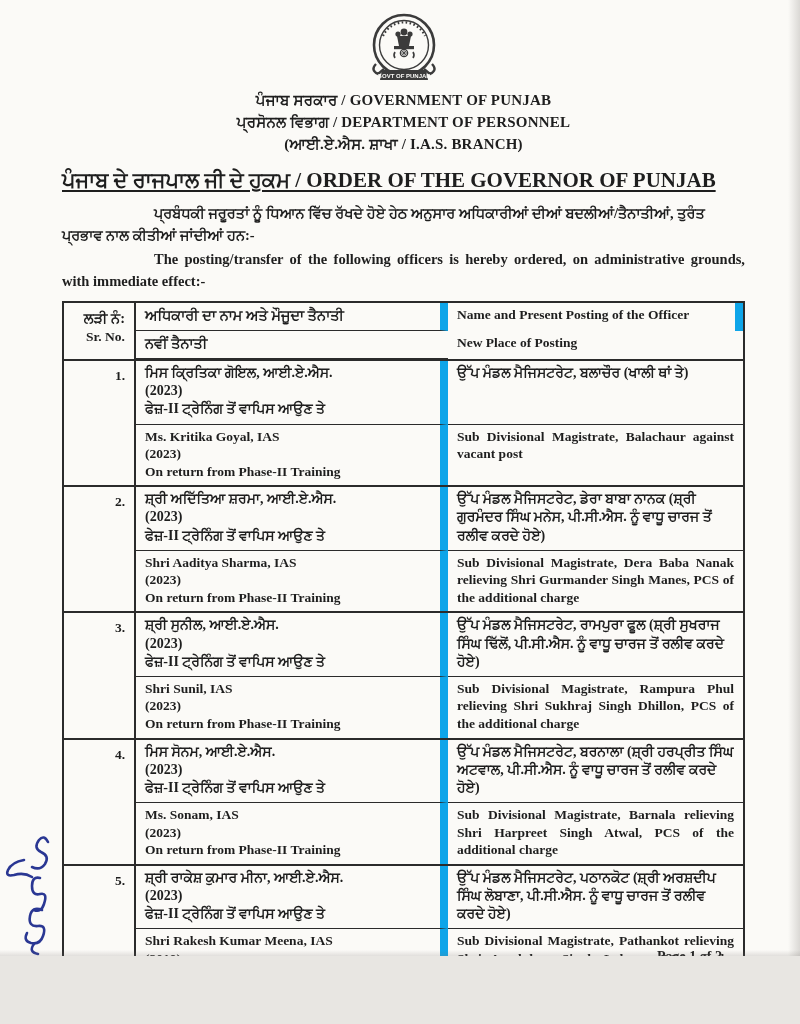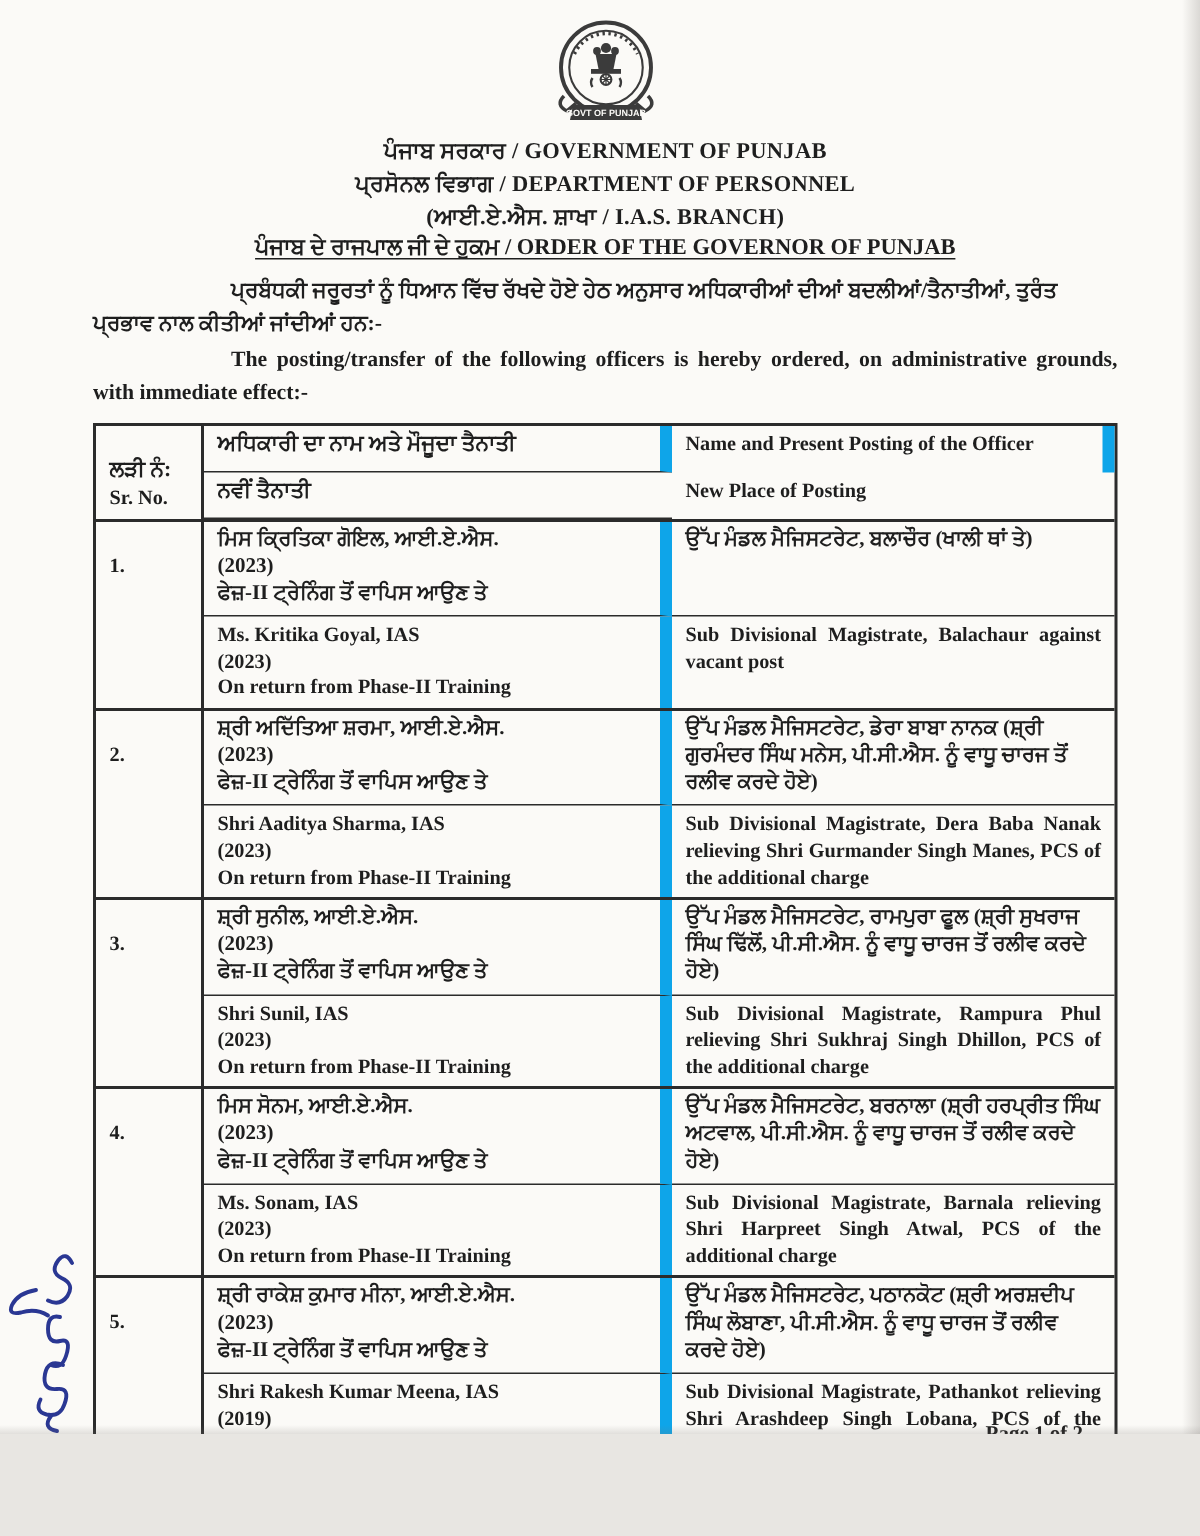--- a/index.html
+++ b/index.html
@@ -21,38 +21,38 @@
     position:absolute; bottom:0; left:0; width:100%; height:6px;
     background: linear-gradient(to bottom, rgba(0,0,0,0), rgba(120,115,110,0.2));
   }
   .content { padding: 10px 55px 0 62px; }
 
   .emblem-wrap { text-align:center; margin-top: 2px; }
   .emblem-wrap svg { display:inline-block; }
 
   .hdr { text-align:center; font-weight:700; font-size:15px; line-height:1.45; letter-spacing:.2px; }
   .order-title {
-    text-align:center; font-weight:700; font-size:15px; 
+    text-align:left; font-weight:700; font-size:21px; margin-top:13px;
     text-decoration: underline; text-underline-offset: 3px;
   }
 
   .intro { margin-top:10px; font-size:14.5px; line-height:1.5; }
   .intro .pa { font-weight:700; text-indent:92px; }
   .intro .en { font-weight:700; text-indent:92px; text-align:justify; margin-top:2px; }
 
   .ordtable {
     margin-top:9px;
     border: 2.5px solid #2b2b2b;
     font-size:13.5px;
   }
   .trow { display:grid; grid-template-columns: 72px 312px 1fr; border-top: 2px solid #2b2b2b; }
   .trow.first { border-top:none; }
   .cell { padding: 3px 9px 5px 9px; line-height:1.3; }
   .pre { white-space: pre-line; }
-  .sr-cell { grid-row: 1 / 3; border-right: 2px solid #2b2b2b; text-align:left; font-weight:700; padding-top:20px; }
+  .sr-cell { grid-row: 1 / 3; border-right: 2px solid #2b2b2b; text-align:right; font-weight:700; padding-top:6px; }
   .c2 { border-right: 8px solid #0ea5e9; }
   .sub-top { border-bottom: 1.6px solid #2b2b2b; }
   .pa-text { font-weight:700; font-size:14px; }
   .en-text { font-weight:700; }
   .just { text-align: justify; }
   .hdr-cell-pa { font-weight:700; font-size:14.5px; }
   .hdr-cell-en { font-weight:700; }
 
   .sign-block { display:flex; margin-top:11px; font-size:14.5px; font-weight:700; }
   .sign-left { width:220px; line-height:1.6; }

